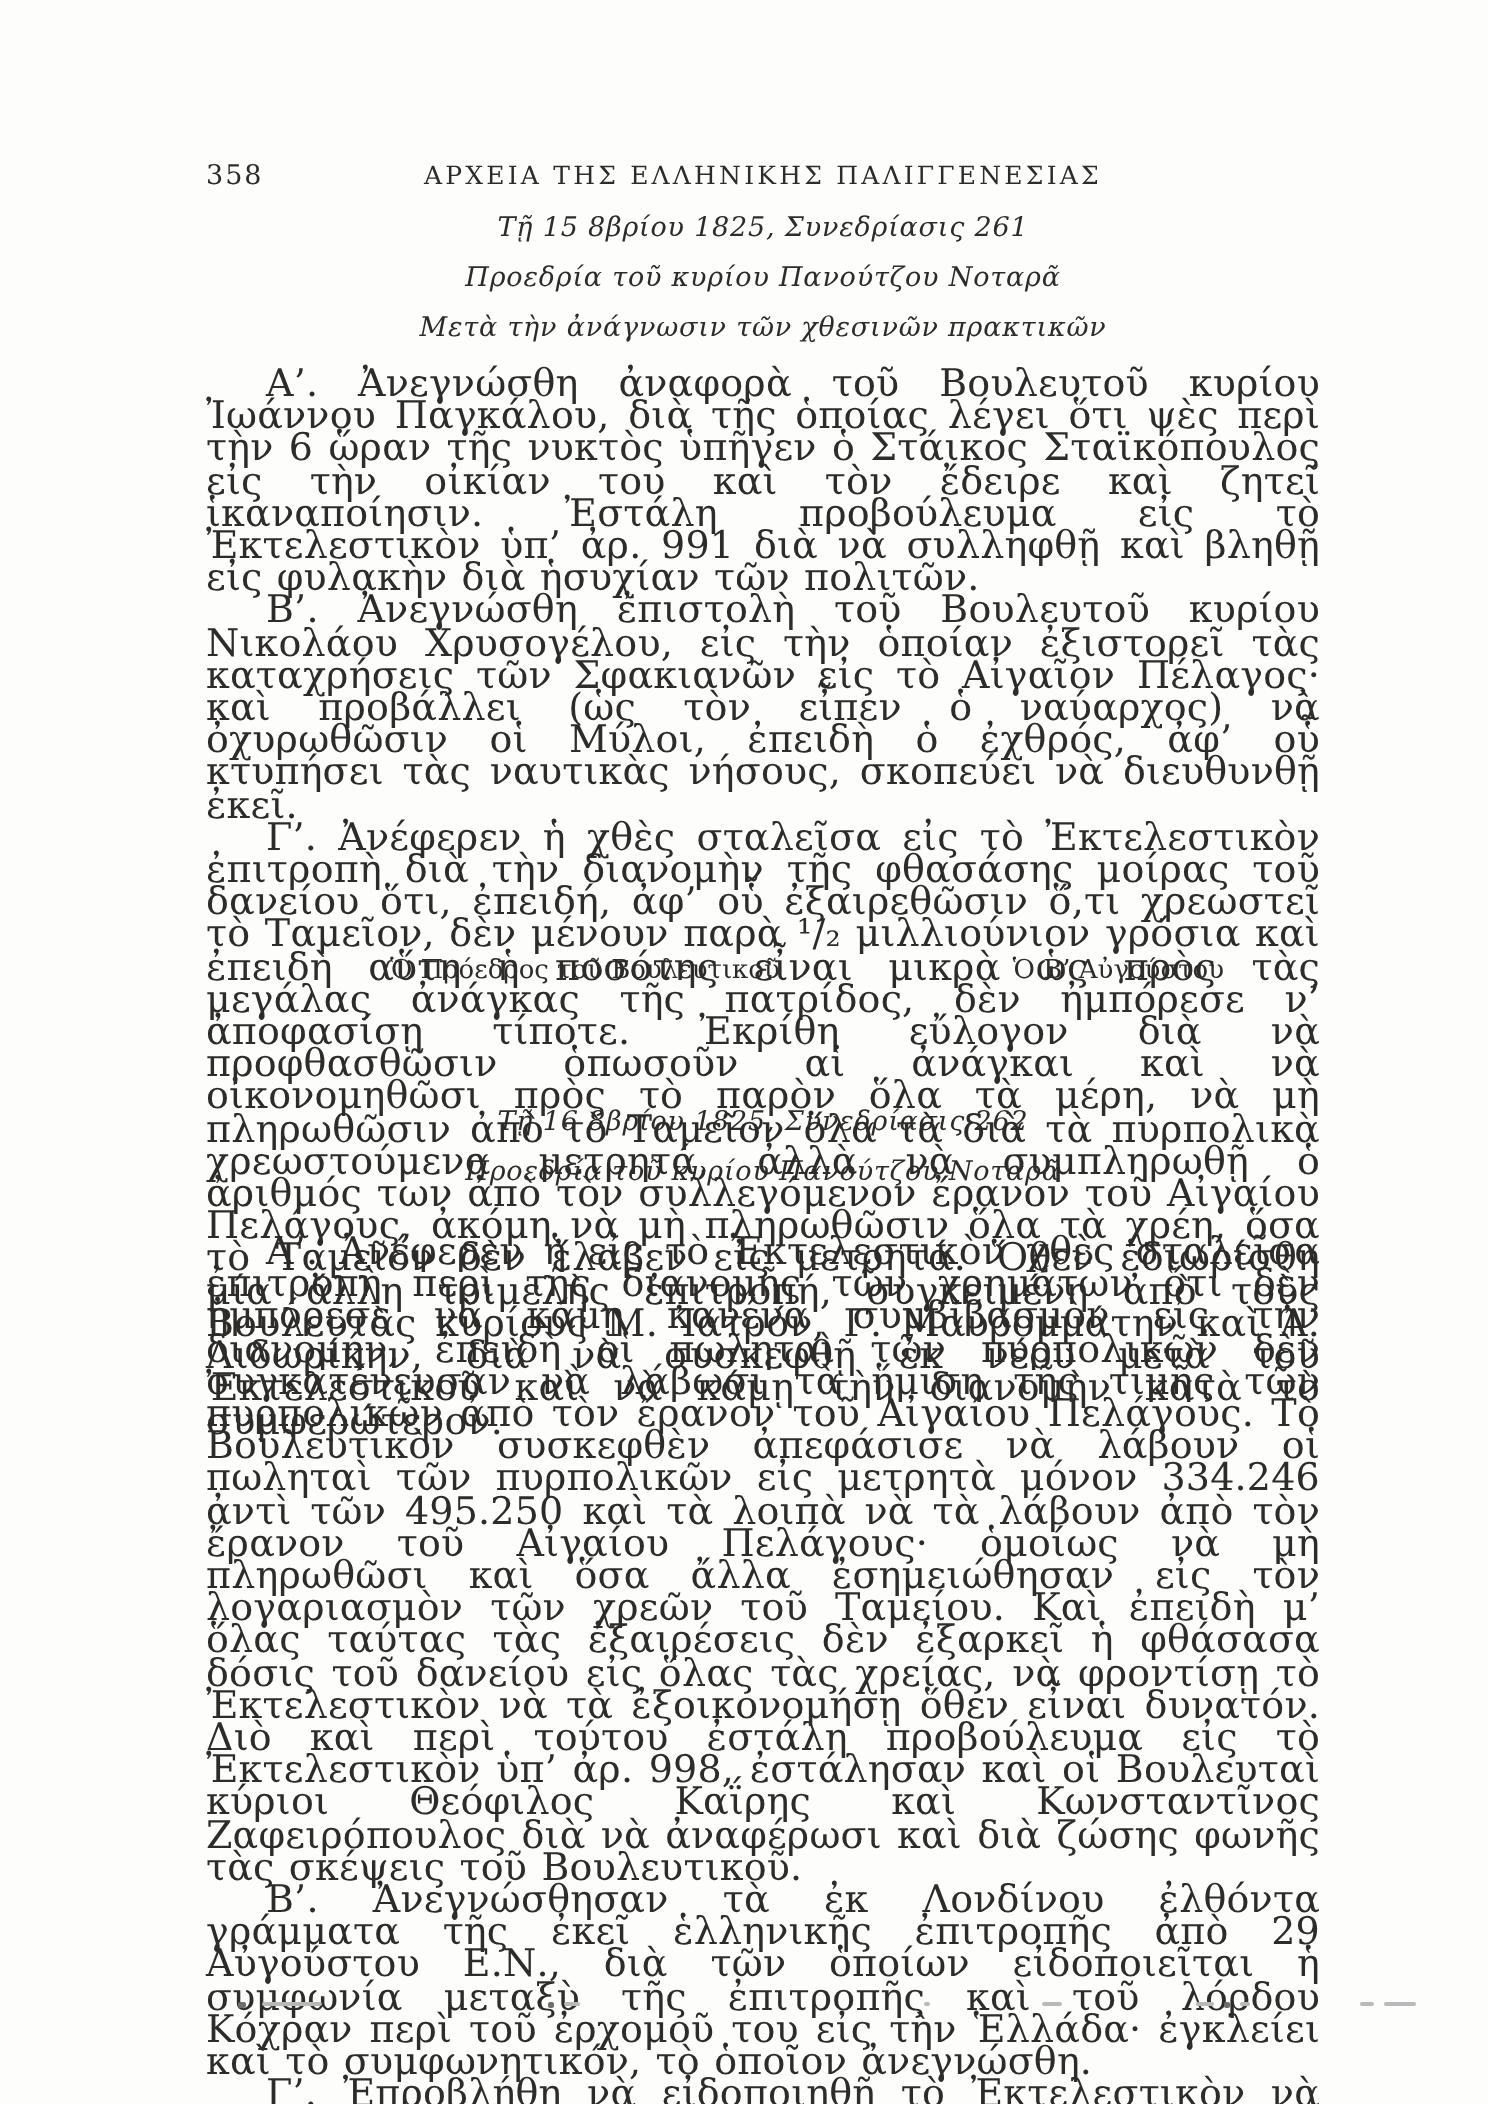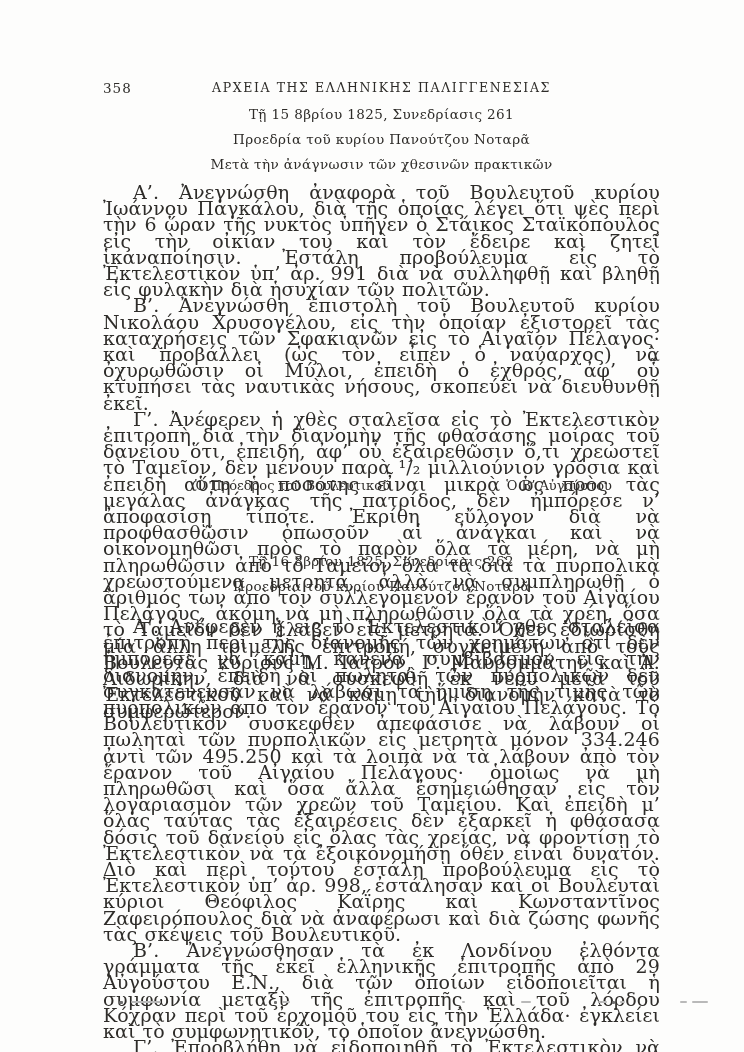--- a/index.html
+++ b/index.html
@@ -29,20 +29,21 @@
     left: 103px; top: 80px; width: 557px;
     text-align: center;
     font-size: 12.5px;
     letter-spacing: 1.6px;
     white-space: nowrap;
   }
   .session-heading {
     position: absolute;
     left: 103px; width: 557px;
     text-align: center;
+    font-style: italic;
   }
   .session-heading .hline {
     font-size: 13.5px;
     line-height: 25px;
     letter-spacing: 0.4px;
     white-space: nowrap;
   }
   .body-block {
     position: absolute;
     left: 103px; width: 557px;

